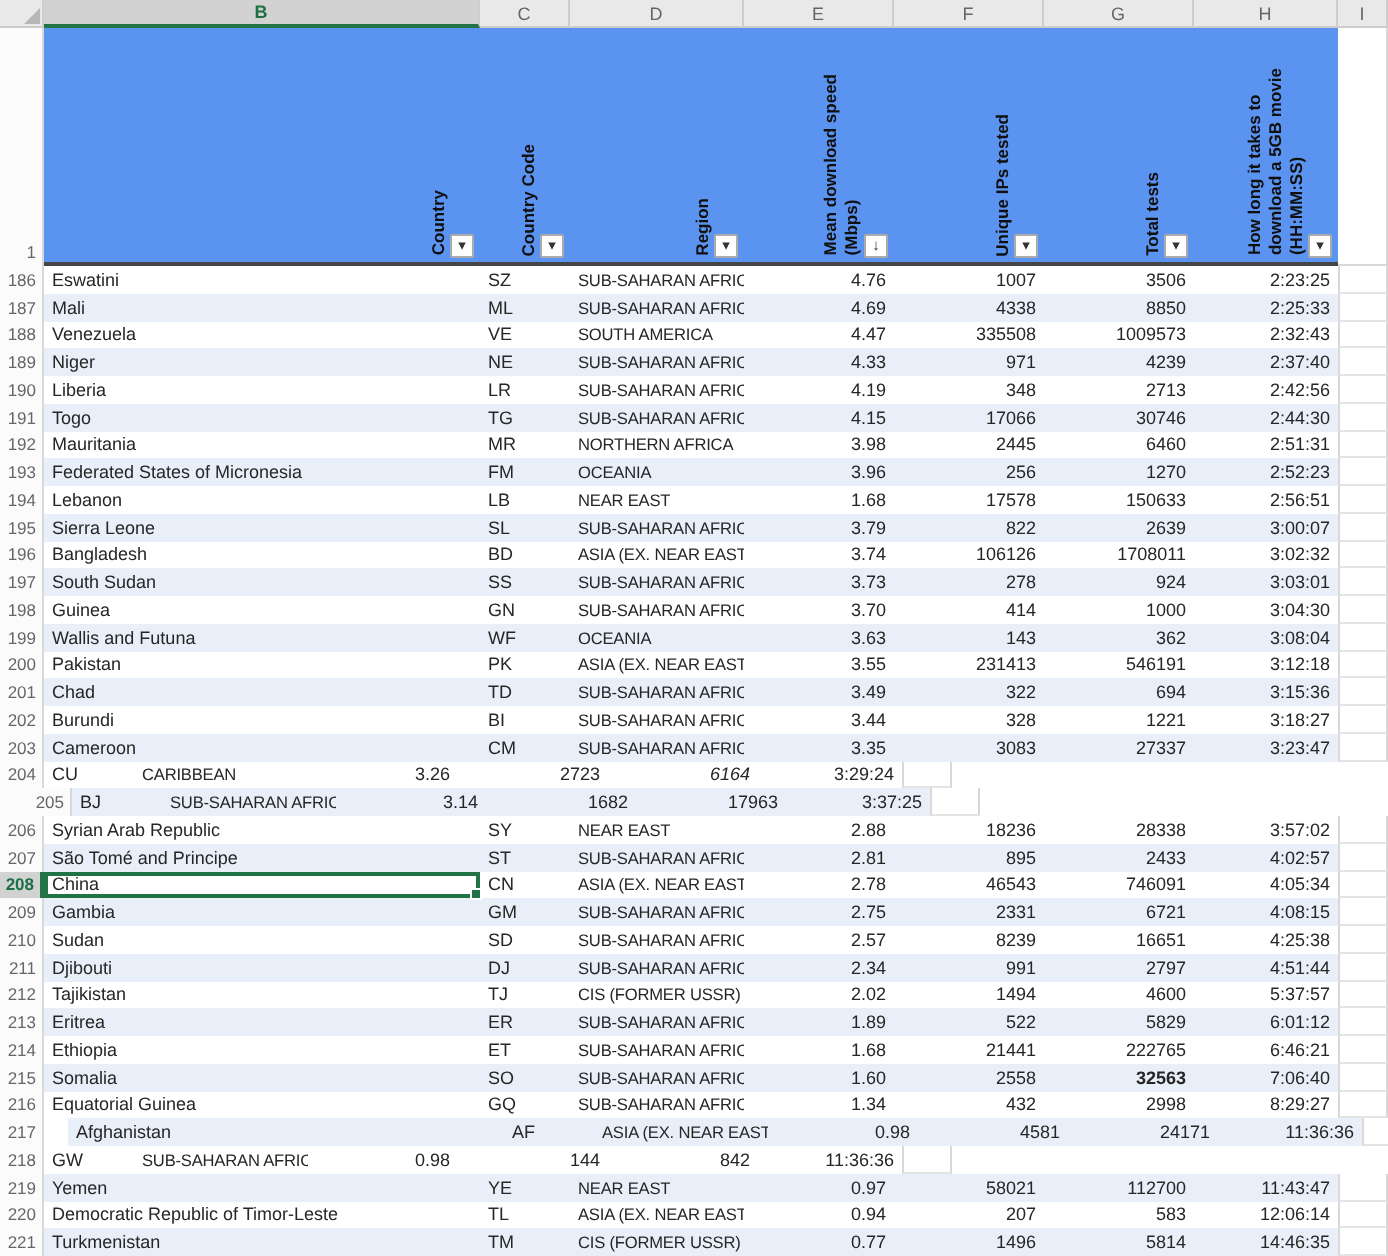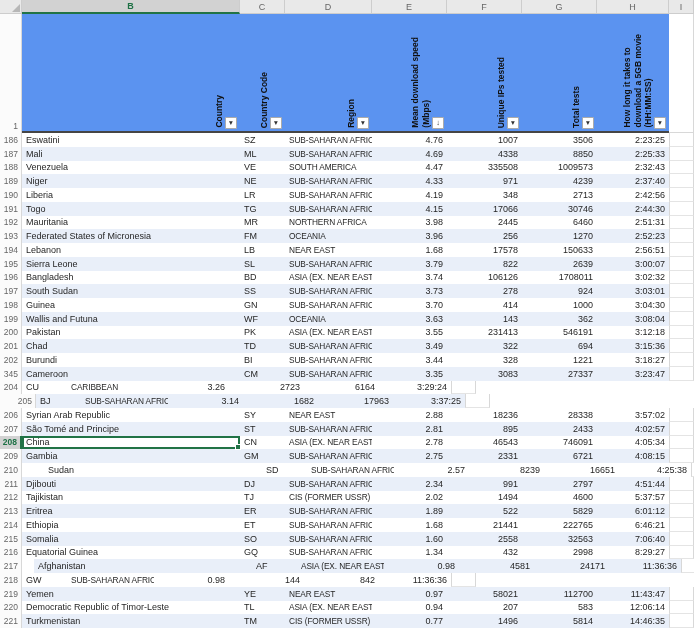--- a/index.html
+++ b/index.html
@@ -297,37 +297,37 @@
         <div class="cell left" style="width: 218px;">Burundi</div>
         <div class="cell left" style="width: 45px;">BI</div>
         <div class="cell left region" style="width: 87px;">SUB-SAHARAN AFRICA</div>
         <div class="cell right" style="width: 75px;">3.44</div>
         <div class="cell right" style="width: 75px;">328</div>
         <div class="cell right" style="width: 75px;">1221</div>
         <div class="cell right" style="width: 72px;">3:18:27</div>
         <div class="cell icol" style="width: 25px;"></div>
       </div>
       <div class="trow band">
-        <div class="rh" style="width: 22px;">345</div>
+        <div class="rh" style="width: 22px;">203</div>
         <div class="cell left" style="width: 218px;">Cameroon</div>
         <div class="cell left" style="width: 45px;">CM</div>
         <div class="cell left region" style="width: 87px;">SUB-SAHARAN AFRICA</div>
         <div class="cell right" style="width: 75px;">3.35</div>
         <div class="cell right" style="width: 75px;">3083</div>
         <div class="cell right" style="width: 75px;">27337</div>
         <div class="cell right" style="width: 72px;">3:23:47</div>
         <div class="cell icol" style="width: 25px;"></div>
       </div>
       <div class="trow">
         <div class="rh" style="width: 22px;">204</div>
         <div class="cell left" style="width: 45px;">CU</div>
         <div class="cell left region" style="width: 87px;">CARIBBEAN</div>
         <div class="cell right" style="width: 75px;">3.26</div>
         <div class="cell right" style="width: 75px;">2723</div>
-        <div class="cell right" style="width: 75px;">6164</div>
+        <div class="cell right" style="width: 75px; font-style: italic;">6164</div>
         <div class="cell right" style="width: 72px;">3:29:24</div>
         <div class="cell icol" style="width: 25px;"></div>
       </div>
       <div class="trow band">
         <div class="rh" style="width: 36px; padding-left: 32px;">205</div>
         <div class="cell left" style="width: 45px;">BJ</div>
         <div class="cell left region" style="width: 87px;">SUB-SAHARAN AFRICA</div>
         <div class="cell right" style="width: 75px;">3.14</div>
         <div class="cell right" style="width: 75px;">1682</div>
         <div class="cell right" style="width: 75px;">17963</div>
@@ -373,21 +373,21 @@
         <div class="cell left" style="width: 45px;">GM</div>
         <div class="cell left region" style="width: 87px;">SUB-SAHARAN AFRICA</div>
         <div class="cell right" style="width: 75px;">2.75</div>
         <div class="cell right" style="width: 75px;">2331</div>
         <div class="cell right" style="width: 75px;">6721</div>
         <div class="cell right" style="width: 72px;">4:08:15</div>
         <div class="cell icol" style="width: 25px;"></div>
       </div>
       <div class="trow">
         <div class="rh" style="width: 22px;">210</div>
-        <div class="cell left" style="width: 218px; margin-left: 22px;">Sudan</div>
+        <div class="cell left" style="width: 218px;">Sudan</div>
         <div class="cell left" style="width: 45px;">SD</div>
         <div class="cell left region" style="width: 87px;">SUB-SAHARAN AFRICA</div>
         <div class="cell right" style="width: 75px;">2.57</div>
         <div class="cell right" style="width: 75px;">8239</div>
         <div class="cell right" style="width: 75px;">16651</div>
         <div class="cell right" style="width: 72px;">4:25:38</div>
         <div class="cell icol" style="width: 25px;"></div>
       </div>
       <div class="trow band">
         <div class="rh" style="width: 22px;">211</div>
@@ -433,21 +433,21 @@
         <div class="cell right" style="width: 72px;">6:46:21</div>
         <div class="cell icol" style="width: 25px;"></div>
       </div>
       <div class="trow band">
         <div class="rh" style="width: 22px;">215</div>
         <div class="cell left" style="width: 218px;">Somalia</div>
         <div class="cell left" style="width: 45px;">SO</div>
         <div class="cell left region" style="width: 87px;">SUB-SAHARAN AFRICA</div>
         <div class="cell right" style="width: 75px;">1.60</div>
         <div class="cell right" style="width: 75px;">2558</div>
-        <div class="cell right" style="width: 75px;">32563</div>
+        <div class="cell right" style="width: 75px; font-weight: bold;">32563</div>
         <div class="cell right" style="width: 72px;">7:06:40</div>
         <div class="cell icol" style="width: 25px;"></div>
       </div>
       <div class="trow">
         <div class="rh" style="width: 22px;">216</div>
         <div class="cell left" style="width: 218px;">Equatorial Guinea</div>
         <div class="cell left" style="width: 45px;">GQ</div>
         <div class="cell left region" style="width: 87px;">SUB-SAHARAN AFRICA</div>
         <div class="cell right" style="width: 75px;">1.34</div>
         <div class="cell right" style="width: 75px;">432</div>

